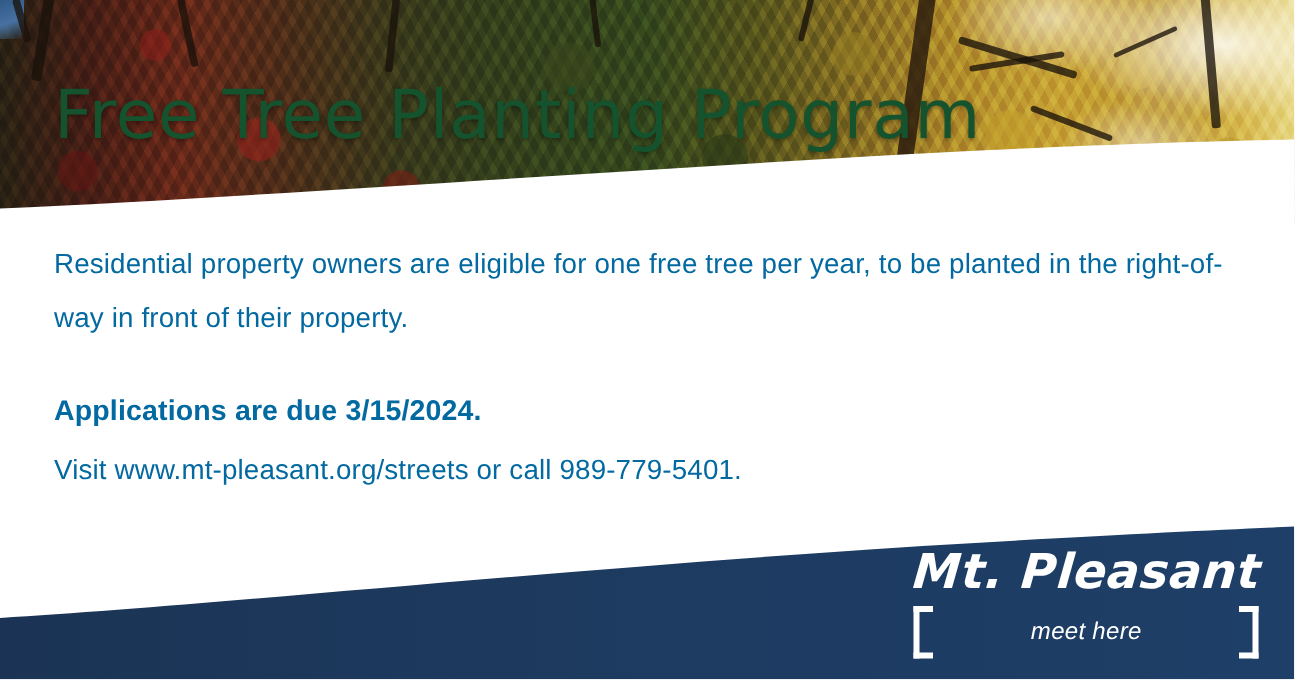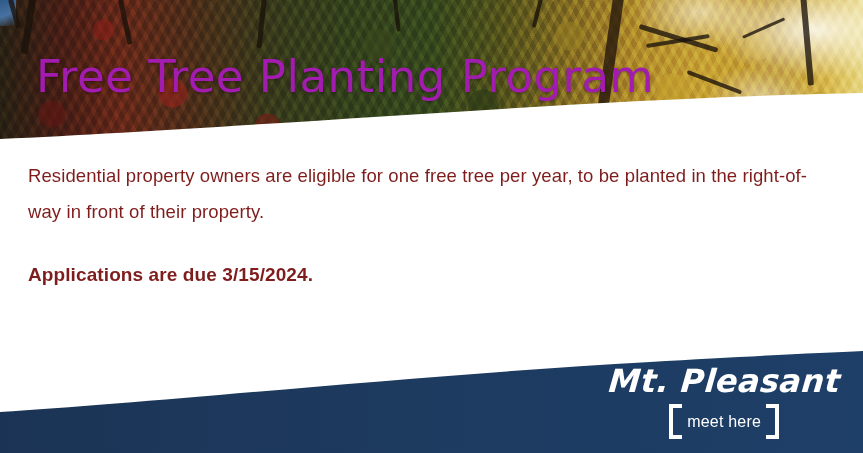--- a/index.html
+++ b/index.html
@@ -99,32 +99,32 @@
   
   .title{
     position:absolute;
     left:36px;
     top:50px;
     margin:0;
     font-family:"DejaVu Sans", sans-serif;
     font-size:45px;
     font-weight:400;
     letter-spacing:.5px;
-    color:#a21caf;
+    color:#14532d;
     white-space:nowrap;
     text-shadow:0 1px 3px rgba(0,0,0,.35);
   }
 
   
   .body-copy{
     position:absolute;
-    left:28px;
+    left:36px;
     top:158px;
     width:800px;
-    color:#7f1d1d;
+    color:#0369a1;
   }
   .body-copy p{margin:0;}
   .lead{
     font-size:18.5px;
     line-height:36px;
     font-weight:400;
     letter-spacing:.1px;
   }
   .due{
     margin-top:30px !important;
@@ -162,24 +162,25 @@
     font-style:italic;
     font-weight:700;
     font-size:32px;
     color:#ffffff;
     letter-spacing:.4px;
     transform:skewX(-5deg);
   }
   .logo-tag{
     display:flex;
     align-items:center;
-    justify-content:center;
+    justify-content:space-between;
     gap:5px;
     margin-top:7px;
     margin-right:2px;
+    font-style:italic;
   }
   .brk{
     display:inline-block;
     width:9px;
     height:27px;
     border-top:4px solid #fff;
     border-bottom:4px solid #fff;
   }
   .brk-l{border-left:4px solid #fff;}
   .brk-r{border-right:4px solid #fff;}
@@ -216,20 +217,21 @@
     <svg class="wave-top" viewBox="0 0 863 150" preserveAspectRatio="none">
       <path d="M0,150 L0,139 C180,131 430,112 640,101 C740,96 810,94 863,93 L863,150 Z" fill="#ffffff"></path>
     </svg>
   </div>
 
   <h1 class="title">Free Tree Planting Program</h1>
 
   <div class="body-copy">
     <p class="lead">Residential property owners are eligible for one free tree per year, to be planted in the right-of-way in front of their property.</p>
     <p class="due">Applications are due 3/15/2024.</p>
+    <p class="visit">Visit www.mt-pleasant.org/streets or call 989-779-5401.</p>
   </div>
 
   <svg class="wave-bottom" viewBox="0 0 863 110" preserveAspectRatio="none">
     <defs>
       <linearGradient id="navyGrad" x1="0" y1="0" x2="1" y2="0">
         <stop offset="0" stop-color="#1b3455"></stop>
         <stop offset="0.45" stop-color="#1d3a5f"></stop>
         <stop offset="1" stop-color="#1e3f68"></stop>
       </linearGradient>
     </defs>

